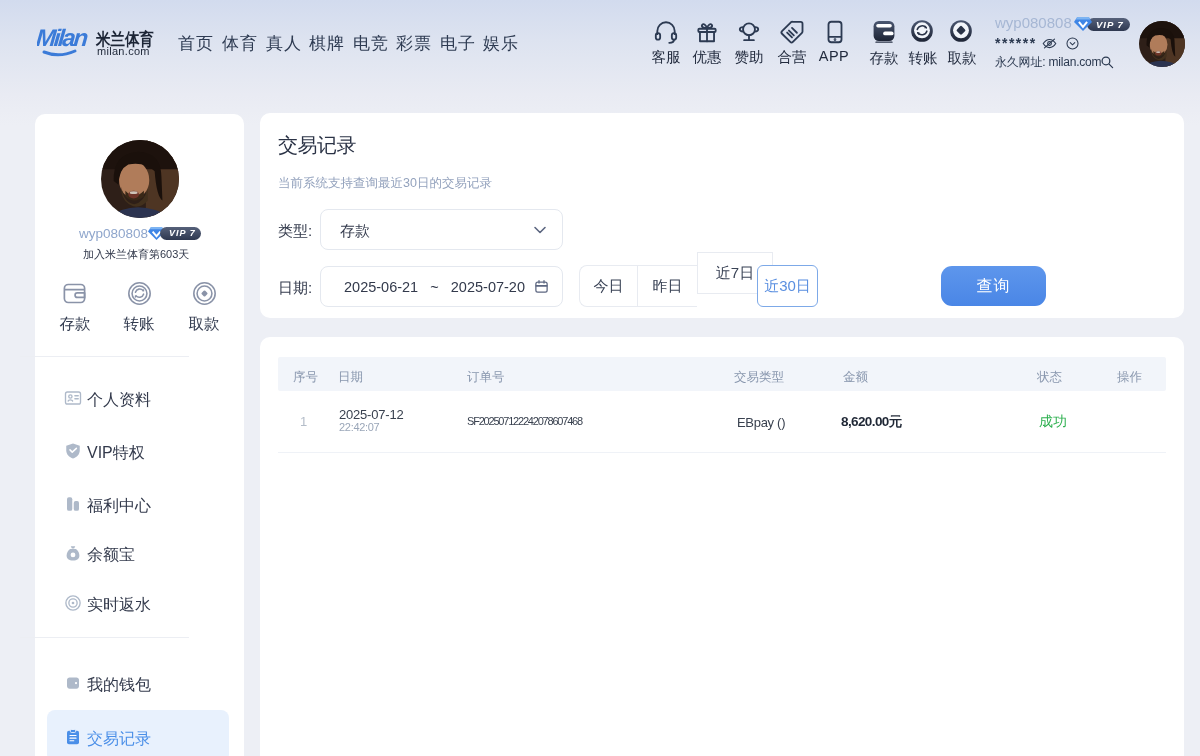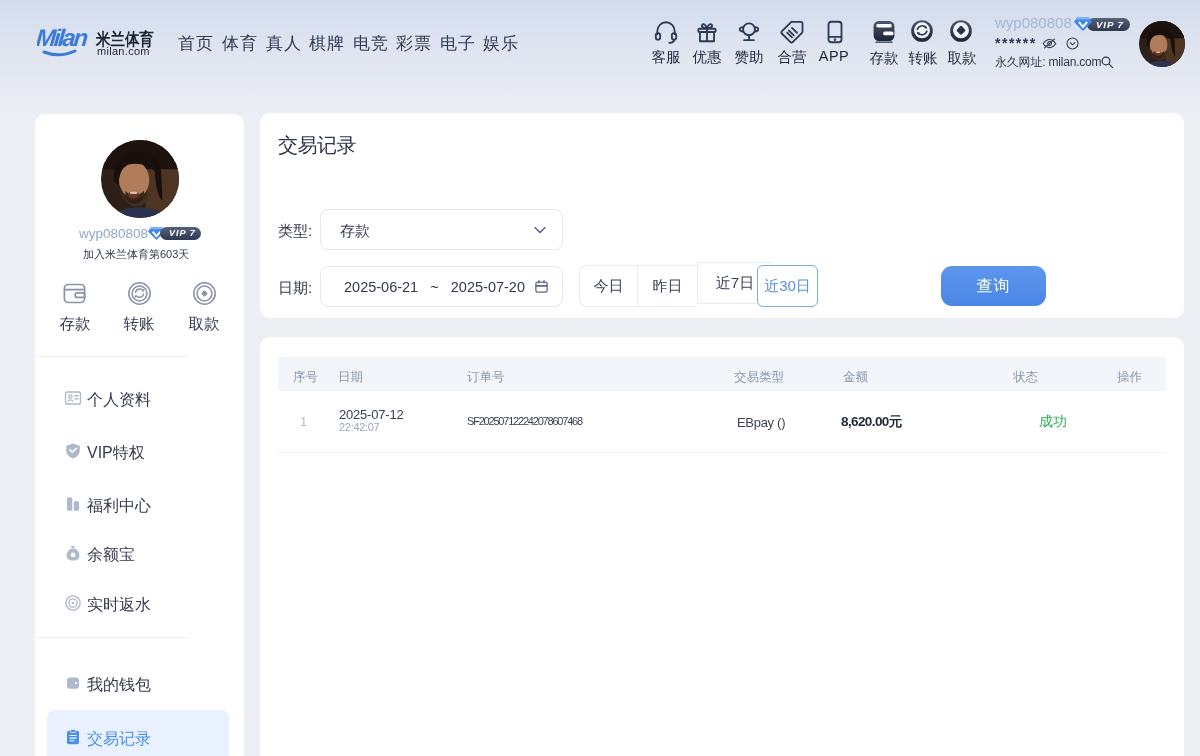--- a/index.html
+++ b/index.html
@@ -253,52 +253,53 @@
   <div class="abs" style="left:47px;top:710px;width:182px;height:52px;background:#e8f1fd;border-radius:8px"></div>
   <svg class="mico" style="top:728px" viewBox="0 0 24 24" fill="#4a8fe8">
       <rect x="4" y="3.5" width="16" height="18" rx="2.5"></rect>
       <rect x="8.5" y="2" width="7" height="4" rx="1.5" fill="#4a8fe8" stroke="#fff" stroke-width="1"></rect>
       <path d="M8 10h8M8 13.5h8M8 17h5" stroke="#fff" stroke-width="1.6" stroke-linecap="round"></path>
     </svg>
   <div class="mtext" style="top:729px;color:#4a8fe8">交易记录</div>
 
   <div id="card1" class="card"></div>
   <div class="abs" style="left:278px;top:132px;font-size:20px;font-weight:500;color:#2b3346;letter-spacing:-0.5px">交易记录</div>
+  <div class="abs" style="left:278px;top:175px;font-size:12.5px;color:#93a2bd">当前系统支持查询最近30日的交易记录</div>
 
   <div class="flabel" style="left:278px;top:222px">类型:</div>
   <div class="fbox" style="left:320px;top:209px;width:243px;height:41px"></div>
   <div class="abs" style="left:340px;top:222px;font-size:15px;color:#333a4c">存款</div>
   <svg class="abs" style="left:533px;top:224px" width="14" height="12" viewBox="0 0 14 12" fill="none" stroke="#5c6680" stroke-width="1.6" stroke-linecap="round" stroke-linejoin="round">
       <path d="M2 3.5 7 8.5 12 3.5"></path>
     </svg>
 
   <div class="flabel" style="left:278px;top:279px">日期:</div>
   <div class="fbox" style="left:320px;top:266px;width:243px;height:41px"></div>
   <div class="abs" style="left:344px;top:279px;font-size:14.5px;color:#333a4c">2025-06-21&nbsp;&nbsp;&nbsp;~&nbsp;&nbsp;&nbsp;2025-07-20</div>
   <svg class="abs" style="left:534px;top:279px" width="15" height="15" viewBox="0 0 24 24" fill="none" stroke="#5c6680" stroke-width="2" stroke-linecap="round">
       <rect x="3" y="5" width="18" height="16" rx="3"></rect>
       <path d="M3.5 11h17" stroke-width="2.6"></path>
       <path d="M8 2.5v4M16 2.5v4"></path>
     </svg>
 
   <div class="seg" style="left:579px;top:265px;width:58px;height:42px;border-radius:8px 0 0 8px;border-right:none">今日</div>
   <div class="seg" style="left:637px;top:265px;width:60px;height:42px;border-right:none">昨日</div>
-  <div class="seg" style="left:697px;top:262px;width:76px;height:42px">近7日</div>
+  <div class="seg" style="left:697px;top:252px;width:76px;height:42px">近7日</div>
   <div class="seg" style="left:757px;top:265px;width:61px;height:42px;border-radius:6px;border:1px solid #7da9e8;color:#5a8fe0">近30日</div>
 
   <div class="abs" style="left:941px;top:266px;width:105px;height:40px;border-radius:11px;background:linear-gradient(180deg,#5e96ec,#4a86e6);color:#fff;font-size:16px;display:flex;align-items:center;justify-content:center;letter-spacing:1px">查询</div>
 
   <div id="card2" class="card"></div>
   <div class="abs" style="left:278px;top:357px;width:888px;height:34px;background:#f2f5fa;border-radius:2px"></div>
   <div class="th" style="left:293px">序号</div>
   <div class="th" style="left:338px">日期</div>
   <div class="th" style="left:467px">订单号</div>
   <div class="th" style="left:734px">交易类型</div>
   <div class="th" style="left:843px">金额</div>
-  <div class="th" style="left:1013px">状态</div>
+  <div class="th" style="left:1037px">状态</div>
   <div class="th" style="left:1117px">操作</div>
 
   <div class="td" style="left:300px;top:414px;font-size:13px;color:#b4bdc9">1</div>
   <div class="td" style="left:339px;top:407px;font-size:13px;letter-spacing:-0.2px;color:#39414f">2025-07-12</div>
   <div class="td" style="left:339px;top:421px;color:#9aa6b8;font-size:11px;letter-spacing:-0.3px">22:42:07</div>
   <div class="td" style="left:467px;top:415px;font-size:11px;letter-spacing:-1.2px;color:#39414f">SF202507122242078607468</div>
   <div class="td" style="left:737px;top:415px;font-size:13px;letter-spacing:-0.3px;color:#39414f">EBpay ()</div>
   <div class="td" style="left:841px;top:413px;font-size:13.5px;font-weight:bold;letter-spacing:-0.6px;color:#1f2735">8,620.00元</div>
   <div class="td" style="left:1039px;top:413px;font-size:14px;color:#2eb050">成功</div>
   <div class="abs" style="left:278px;top:452px;width:888px;height:1px;background:#eff2f7"></div>

